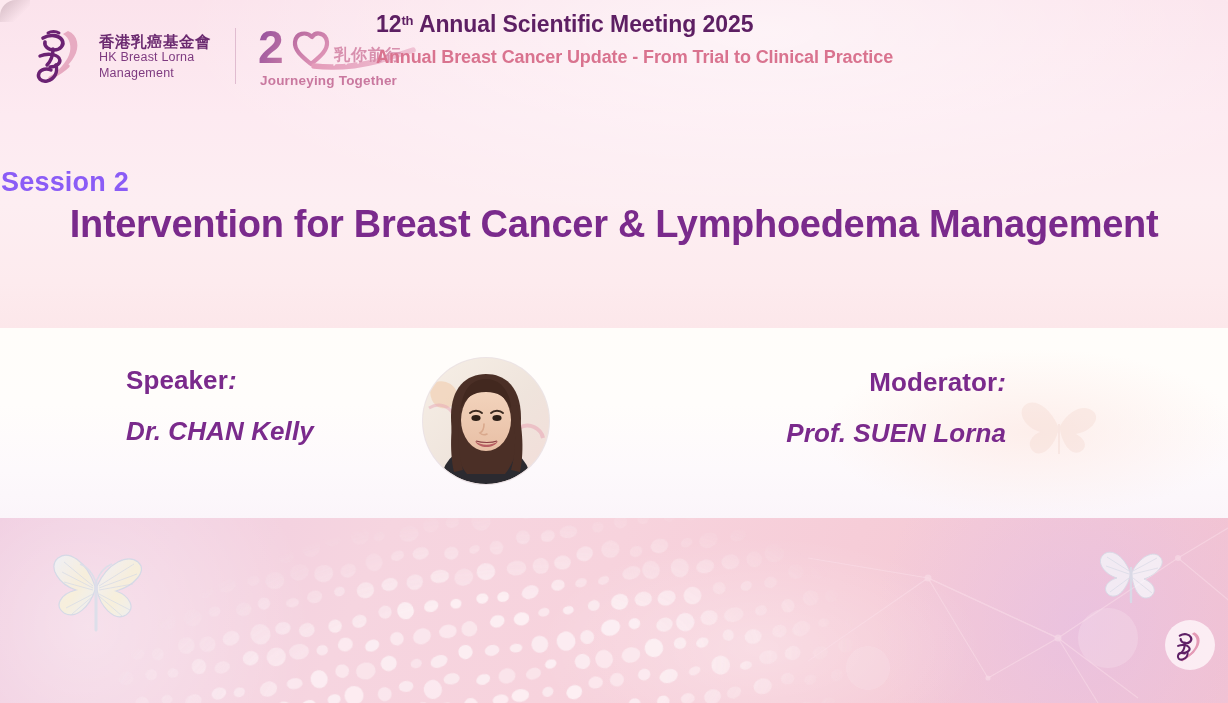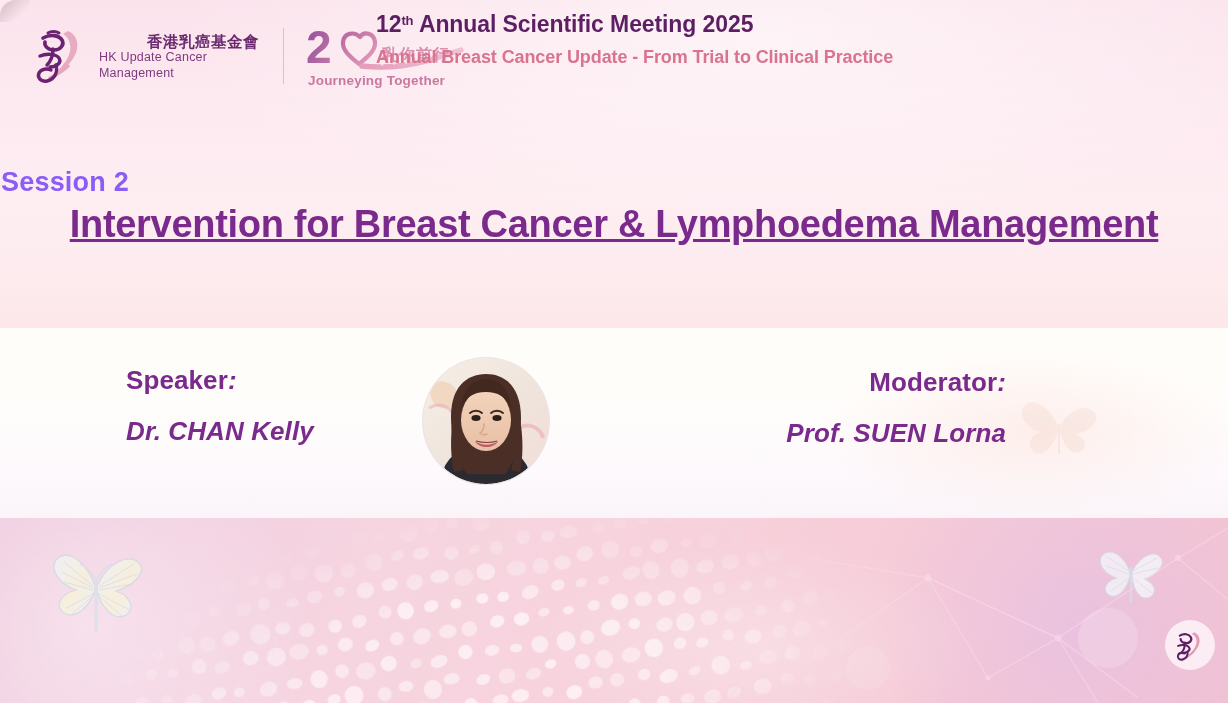--- a/index.html
+++ b/index.html
@@ -62,21 +62,20 @@
   .hkbcf-text {
     line-height: 1.12;
     padding-top: 2px;
   }
   .hkbcf-cn {
     font-size: 15.5px;
     font-weight: 700;
     color: #6b2a70;
     letter-spacing: 0.5px;
     white-space: nowrap;
-    margin-left: 48px;
   }
   .hkbcf-en {
     font-size: 12.5px;
     color: #7e3a80;
     letter-spacing: 0.2px;
     white-space: nowrap;
     line-height: 1.22;
   }
   .logo-divider {
     width: 1px;
@@ -152,21 +151,20 @@
   .session-title {
     position: absolute;
     left: 0; top: 203px;
     width: 1228px;
     text-align: center;
     font-size: 38px;
     font-weight: 700;
     color: #7a2a8c;
     letter-spacing: -0.3px;
     white-space: nowrap;
-    text-decoration: underline;
   }
 
   
   .people-band {
     position: absolute;
     left: 0; top: 328px;
     width: 1228px;
     height: 190px;
     background:
       radial-gradient(ellipse 300px 120px at 84% 55%, rgba(253,236,232,0.85) 0%, rgba(255,255,255,0) 70%),
@@ -321,21 +319,21 @@
           <path d="M20 53 C26 50 33 46 38 41" stroke="#e6a8bf" stroke-width="3.4" fill="none" stroke-linecap="round"></path>
           <path d="M13 13 C20 9 29 10 32 15 C35 20 30 25 24 25 C18 25 14 21 15 17" stroke="#6b2273" stroke-width="3.6" fill="none" stroke-linecap="round"></path>
           <path d="M23 24 C23 31 21 36 17 40" stroke="#6b2273" stroke-width="3.4" fill="none" stroke-linecap="round"></path>
           <path d="M10 31 C17 28 26 29 29 33 C32 38 26 42 20 42" stroke="#6b2273" stroke-width="3.4" fill="none" stroke-linecap="round"></path>
           <path d="M26 40 C28 47 25 54 17 56 C11 57 7 53 9 48 C11 44 17 43 21 45" stroke="#6b2273" stroke-width="3.4" fill="none" stroke-linecap="round"></path>
           <path d="M29 8 C26 6 21 6 18 8" stroke="#6b2273" stroke-width="3" fill="none" stroke-linecap="round"></path>
         </svg>
       </div>
       <div class="hkbcf-text">
         <div class="hkbcf-cn">香港乳癌基金會</div>
-        <div class="hkbcf-en">HK Update Cancer</div>
+        <div class="hkbcf-en">HK Breast Lorna</div>
         <div class="hkbcf-en">Management</div>
       </div>
     </div>
 
     <div class="logo-divider"></div>
 
     <div class="anniv-logo">
       <svg viewBox="0 0 168 66" width="168" height="66" aria-hidden="true">
         <defs>
           <linearGradient id="gnum" x1="0" y1="0" x2="1" y2="1">

